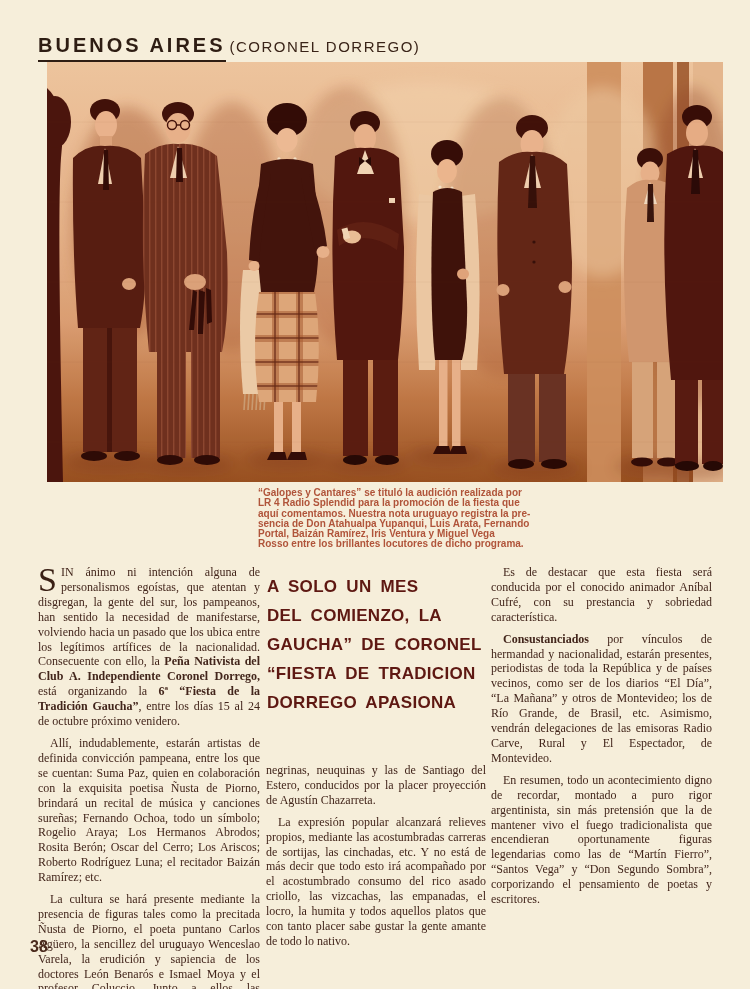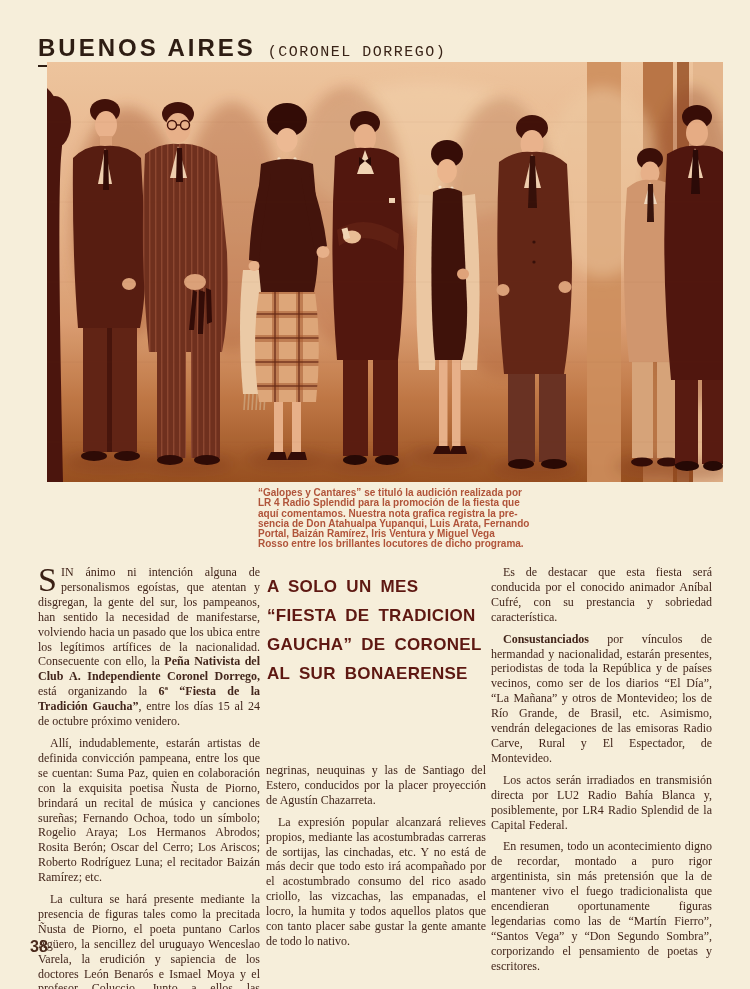--- a/index.html
+++ b/index.html
@@ -6,26 +6,26 @@
   body{
     width:750px;height:989px;position:relative;overflow:hidden;
     background:#f6eeda;
     font-family:"Liberation Serif", serif;
     color:#42251b;
   }
   
   .masthead{position:absolute;left:38px;top:34px;white-space:nowrap;}
   .masthead .title{
     display:inline-block;font-family:"Liberation Sans",sans-serif;
-    font-weight:700;font-size:24px;letter-spacing:3px;color:#2e1d13;
+    font-weight:700;font-size:20px;letter-spacing:3px;color:#2e1d13;
     border-bottom:2px solid #2e1d13;padding-bottom:3px;
   }
   .masthead .subtitle{
-    display:inline-block;font-family:Liberation Mono, monospace;
-    font-size:15px;letter-spacing:1.5px;color:#3a2418;margin-left:8px;
+    display:inline-block;font-family:Liberation Sans, sans-serif;
+    font-size:15px;letter-spacing:1.5px;color:#3a2418;
   }
   
   .photo{position:absolute;left:47px;top:62px;width:676px;height:420px;}
   .photo svg{display:block;width:100%;height:100%;}
   
   .caption{
     position:absolute;left:258px;top:488px;width:280px;
     font-family:"Liberation Sans",sans-serif;font-size:10px;line-height:10.3px;
     color:#b0543a;font-weight:700;
   }
@@ -270,46 +270,46 @@
     <line x1="0" y1="220" x2="676" y2="220"></line>
         <line x1="0" y1="300" x2="676" y2="300"></line>
     <line x1="0" y1="380" x2="676" y2="380"></line>
   </g>
 </svg>
 </div>
 
 <div class="caption">
   <div>“Galopes y Cantares” se tituló la audición realizada por</div>
   <div>LR 4 Radio Splendid para la promoción de la fiesta que</div>
-  <div>aquí comentamos. Nuestra nota grafica registra la pre-</div>
+  <div>aquí comentamos. Nuestra nota uruguayo registra la pre-</div>
   <div>sencia de Don Atahualpa Yupanqui, Luis Arata, Fernando</div>
   <div>Portal, Baizán Ramírez, Iris Ventura y Miguel Vega</div>
   <div>Rosso entre los brillantes locutores de dicho programa.</div>
 </div>
 
 <div class="headline">
   <div>A SOLO UN MES</div>
+  <div>DEL COMIENZO, LA</div>
+  <div>GAUCHA” DE CORONEL</div>
   <div>“FIESTA DE TRADICION</div>
-  <div>GAUCHA” DE CORONEL</div>
-  <div>AL SUR BONAERENSE</div>
+  <div>DORREGO APASIONA</div>
 </div>
 
 <div class="col col1">
   <p class="para noindent">
     <span class="dropcap">S</span><span>IN ánimo ni intención alguna de personalismos egoístas, que atentan y disgregan, la gente del sur, los pampeanos, han sentido la necesidad de manifestarse, volviendo hacia un pasado que los ubica entre los legítimos artífices de la nacionalidad. Consecuente con ello, la </span><b>Peña Nativista del Club A. Independiente Coronel Dorrego,</b><span> está organizando la </span><b>6ª “Fiesta de la Tradición Gaucha”</b><span>, entre los días 15 al 24 de octubre próximo venidero.</span>
   </p>
   <p class="para">Allí, indudablemente, estarán artistas de definida convicción pampeana, entre los que se cuentan: Suma Paz, quien en colaboración con la exquisita poetisa Ñusta de Piorno, brindará un recital de música y canciones sureñas; Fernando Ochoa, todo un símbolo; Rogelio Araya; Los Hermanos Abrodos; Rosita Berón; Oscar del Cerro; Los Ariscos; Roberto Rodríguez Luna; el recitador Baizán Ramírez; etc.</p>
   <p class="para">La cultura se hará presente mediante la presencia de figuras tales como la precitada Ñusta de Piorno, el poeta puntano Carlos Agüero, la sencillez del uruguayo Wenceslao Varela, la erudición y sapiencia de los doctores León Benarós e Ismael Moya y el profesor Coluccio. Junto a ellos las representaciones de Uruguay y Brasil –nuestros países hermanos–, las de Tucumán, las rio-</p>
 </div>
 
 <div class="col col2">
   <p class="para noindent">negrinas, neuquinas y las de Santiago del Estero, conducidos por la placer proyección de Agustín Chazarreta.</p>
   <p class="para">La expresión popular alcanzará relieves propios, mediante las acostumbradas carreras de sortijas, las cinchadas, etc. Y no está de más decir que todo esto irá acompañado por el acostumbrado consumo del rico asado criollo, las vizcachas, las empanadas, el locro, la humita y todos aquellos platos que con tanto placer sabe gustar la gente amante de todo lo nativo.</p>
 </div>
 
 <div class="col col3">
   <p class="para">Es de destacar que esta fiesta será conducida por el conocido animador Aníbal Cufré, con su prestancia y sobriedad característica.</p>
   <p class="para"><b>Consustanciados</b><span> por vínculos de hermandad y nacionalidad, estarán presentes, periodistas de toda la República y de países vecinos, como ser de los diarios “El Día”, “La Mañana” y otros de Montevideo; los de Río Grande, de Brasil, etc. Asimismo, vendrán delegaciones de las emisoras Radio Carve, Rural y El Espectador, de Montevideo.</span></p>
-  <p class="para">Los actos serán irradiados en transmisión directa por LU2 Radio Bahía Blanca y, posiblemente, por LR4 Radio Splendid de la Capital Federal.</p>
   <p class="para">En resumen, todo un acontecimiento digno de recordar, montado a puro rigor argentinista, sin más pretensión que la de mantener vivo el fuego tradicionalista que encendieran oportunamente figuras legendarias como las de “Martín Fierro”, “Santos Vega” y “Don Segundo Sombra”, corporizando el pensamiento de poetas y escritores.</p>
 </div>
 
 <div class="pagenum">38</div>
 
 </body></html>

